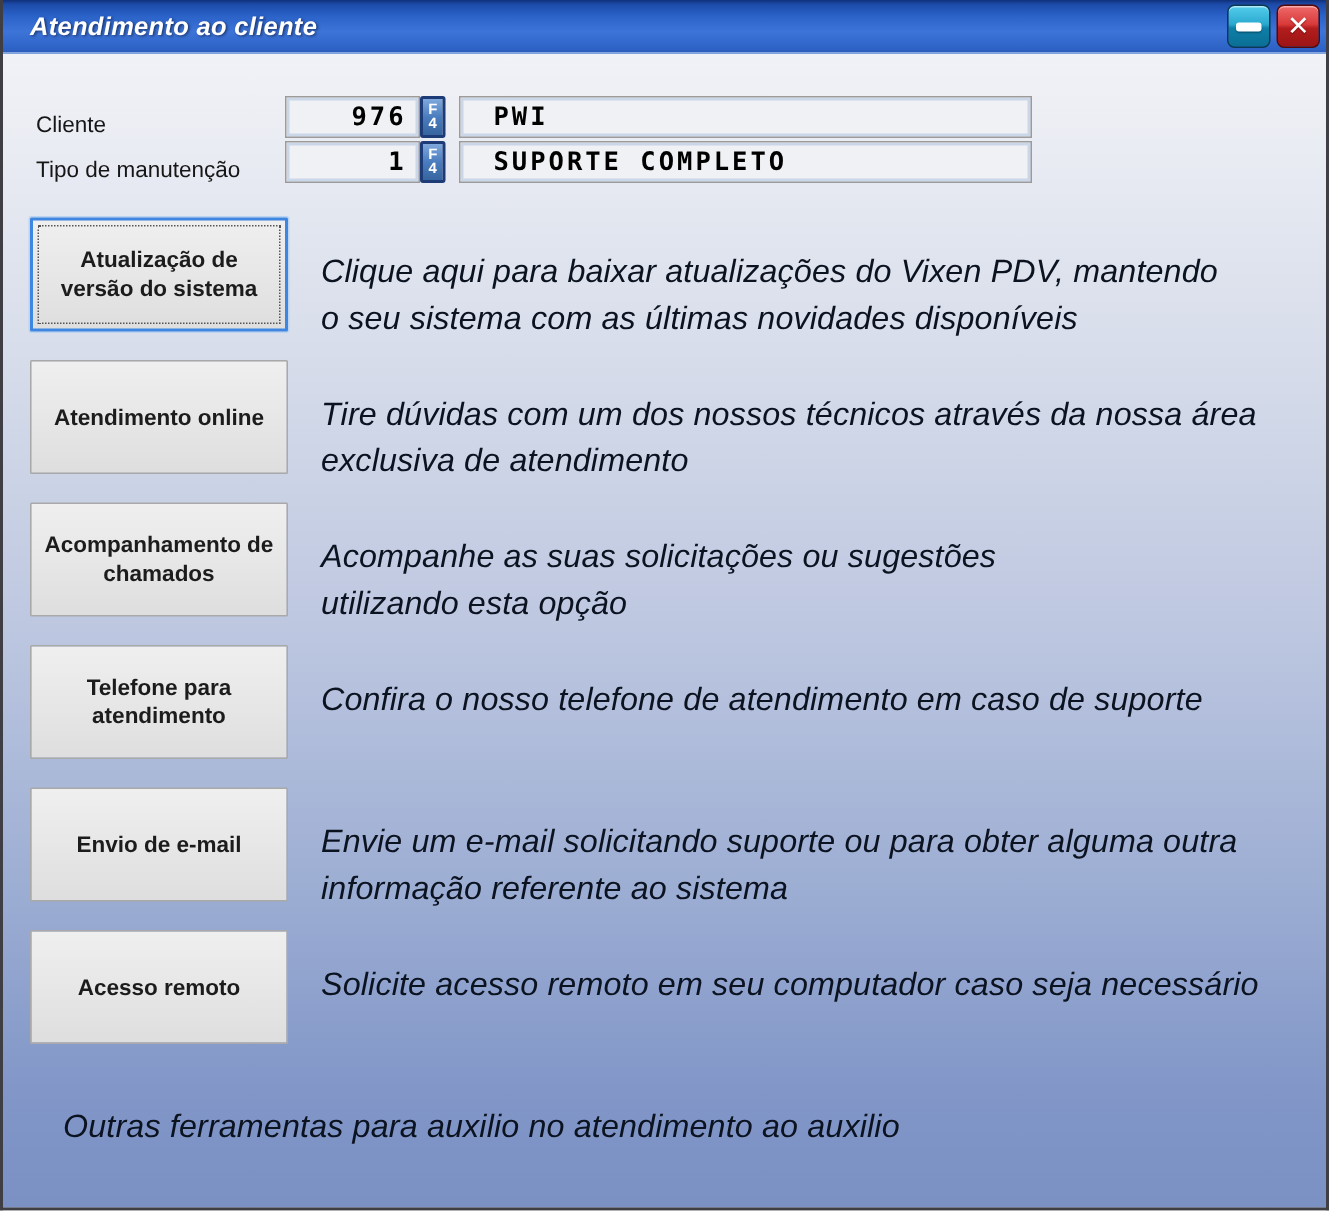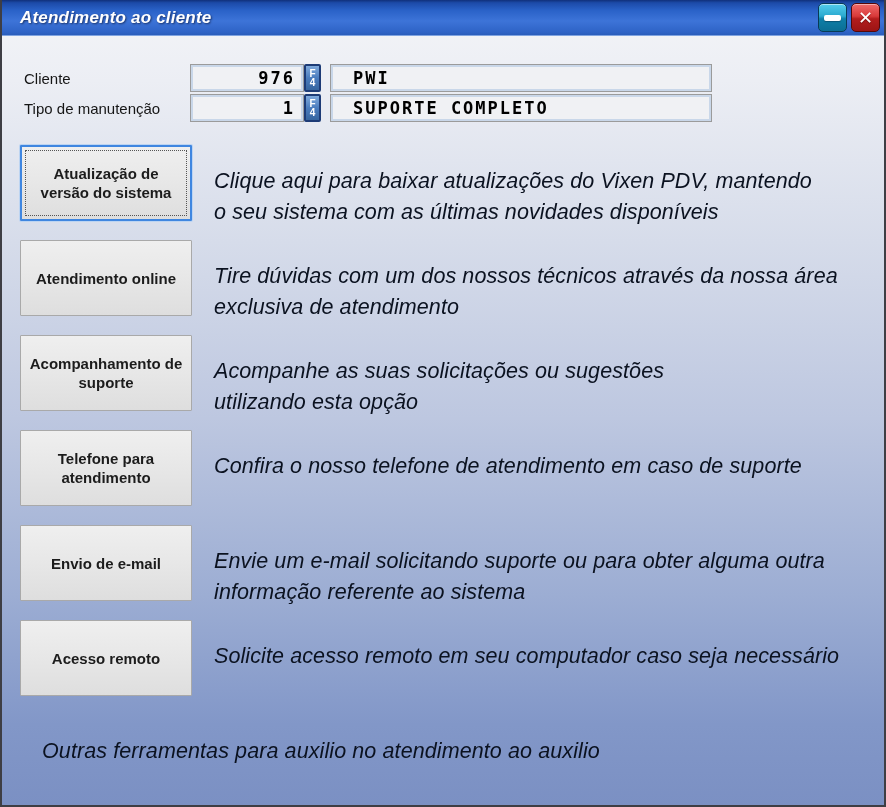--- a/index.html
+++ b/index.html
@@ -64,40 +64,40 @@
     color: #ffffff;
     font-size: 18px;
     font-weight: bold;
     line-height: 1;
     text-shadow: 0 1px 1px rgba(60,0,0,0.5);
     font-family: "DejaVu Sans", sans-serif;
   }
 
   
   .form-area { padding: 28px 0 0 22px; }
-  .form-row { display: flex; align-items: center; height: 28px; margin-bottom: 2px; }
+  .form-row { display: flex; align-items: flex-end; height: 28px; margin-bottom: 2px; }
   .form-label {
     width: 166px;
     font-size: 15px;
     color: #161616;
     flex-shrink: 0;
   }
   .field {
     background: #f0f1f4;
     border: 1px solid #9b9b9b;
     box-shadow: inset 0 0 0 2px #c9d7e9;
     height: 28px;
     display: flex; align-items: center;
     font-family: "DejaVu Sans Mono", monospace;
     font-weight: bold;
     font-size: 17px;
     color: #000000;
     letter-spacing: 2px;
   }
-  .field-code { width: 114px; justify-content: flex-end; padding-right: 8px; padding-left: 42px; }
+  .field-code { width: 90px; justify-content: flex-end; padding-right: 8px; padding-left: 42px; }
   .f4-btn {
     width: 17px; height: 28px;
     background: linear-gradient(180deg, #7fa9dc 0%, #4a7cbe 50%, #36659f 100%);
     border: 2px solid #1d3b76;
     border-radius: 2px;
     display: flex; flex-direction: column;
     align-items: center; justify-content: center;
     cursor: pointer;
     padding: 0;
   }
@@ -202,21 +202,21 @@
 o seu sistema com as últimas novidades disponíveis</div>
     </div>
 
     <div class="action-row">
       <button class="action-btn">Atendimento online</button>
       <div class="action-desc">Tire dúvidas com um dos nossos técnicos através da nossa área
 exclusiva de atendimento</div>
     </div>
 
     <div class="action-row">
-      <button class="action-btn">Acompanhamento de suporte</button>
+      <button class="action-btn">Acompanhamento de chamados</button>
       <div class="action-desc">Acompanhe as suas solicitações ou sugestões
 utilizando esta opção</div>
     </div>
 
     <div class="action-row">
       <button class="action-btn">Telefone para atendimento</button>
       <div class="action-desc">Confira o nosso telefone de atendimento em caso de suporte</div>
     </div>
 
     <div class="action-row">

